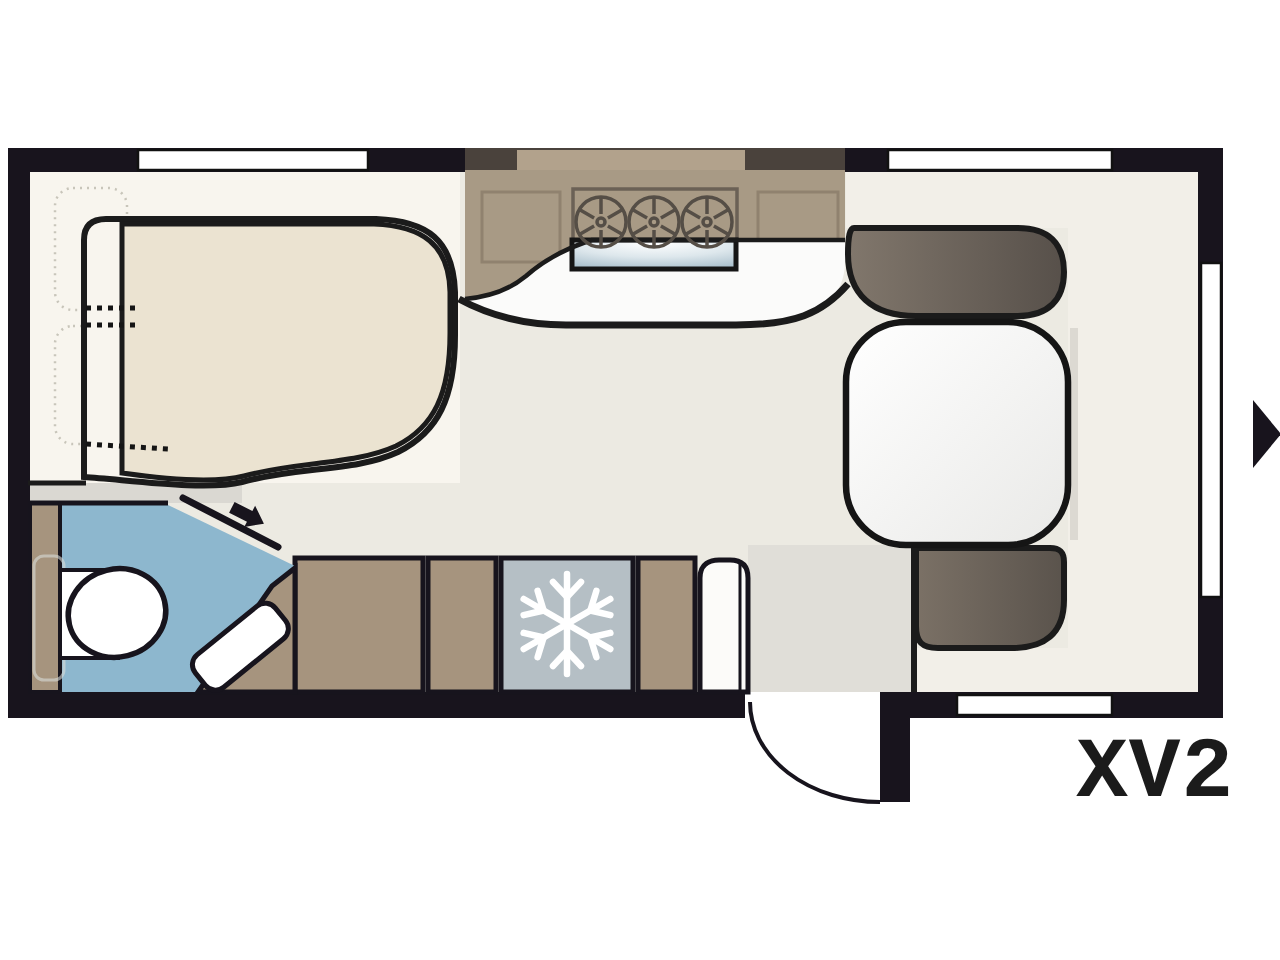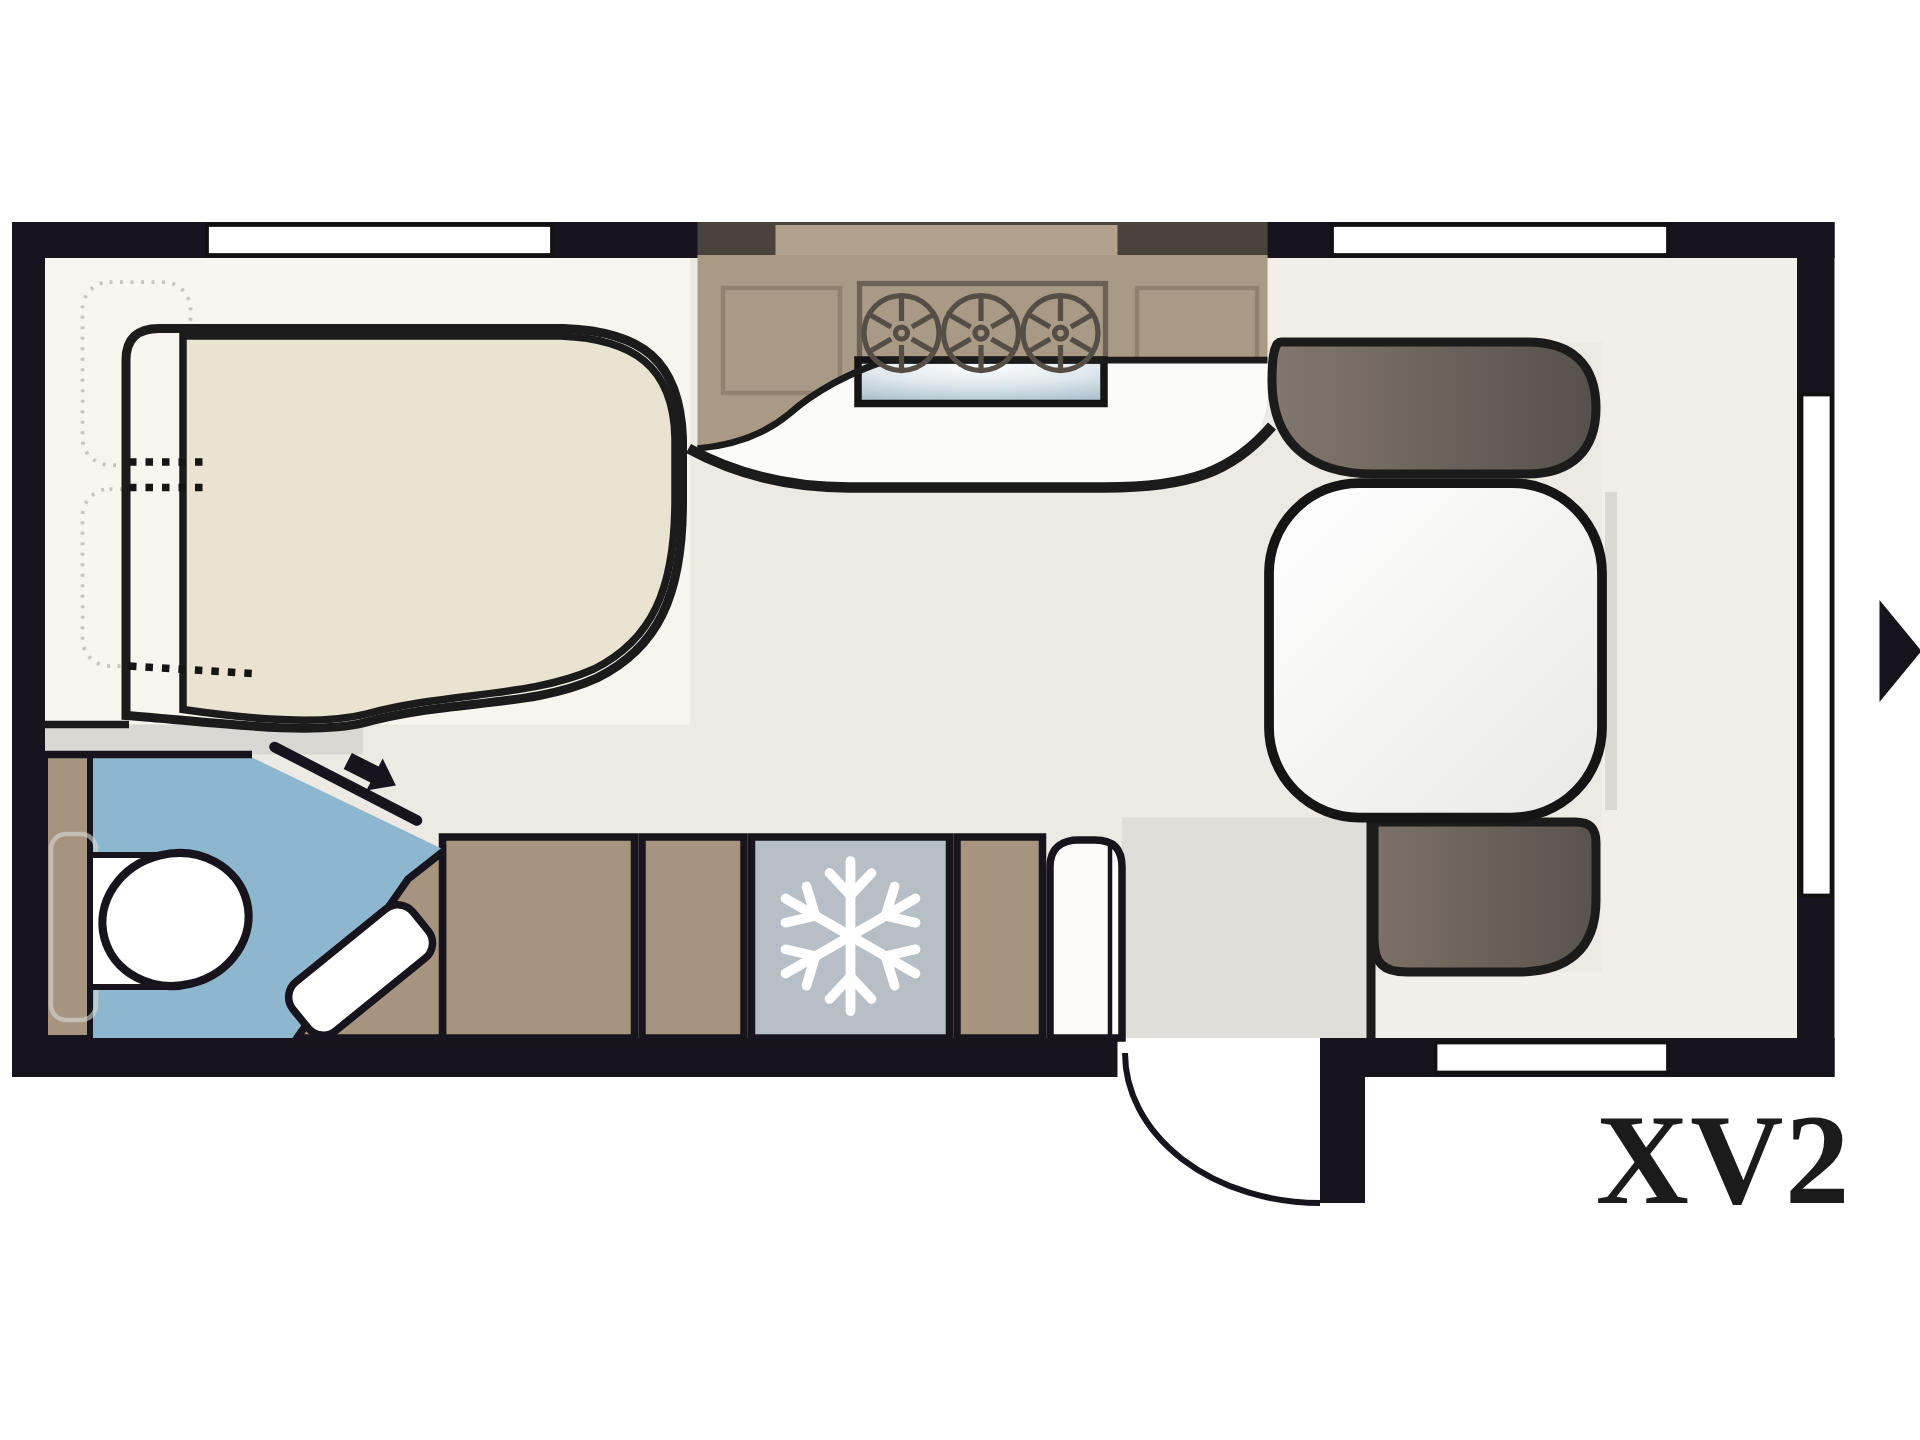--- a/index.html
+++ b/index.html
@@ -1,17 +1,17 @@
 <!DOCTYPE html>
 <html style="--c-canvas: #ffffff; --c-wall: #18141d; --c-outline: #1b1b1b; --c-floor: #eceae2; --c-floorLight: #f8f5ee; --c-floorCream: #f2efe8; --c-floorGray: #dad8d2; --c-vestibule: #e0ded8; --c-mattress: #ebe3d1; --c-kitchenBrown: #a89a85; --c-kitchenDarkBand: #4a423c; --c-kitchenWindowStrip: #b2a28c; --c-cabinetBrown: #a6947e; --c-seatDark: #57504a; --c-seatLight: #80766b; --c-bathBlue: #8db7ce; --c-fridgeGray: #b5bfc5; --c-sinkBlue: #b3c8d4; --c-white: #ffffff; --c-label: #1b1b1b;"><head>
 <meta charset="utf-8">
 <style>
   html,body{margin:0;padding:0;background:#ffffff;}
   #stage{position:relative;width:1280px;height:960px;background:var(--c-canvas,#ffffff);overflow:hidden;
-         font-family:Liberation Serif, serif;}
+         font-family:Liberation Mono, monospace;}
   #plan-svg{position:absolute;left:0;top:0;}
   #model-label{position:absolute;right:46px;top:730px;font-size:86px;font-weight:700;
                letter-spacing:1px;color:var(--c-label,#1b1b1b);line-height:1;}
 </style>
 </head>
 <body>
 
 <div id="stage">
 <svg id="plan-svg" width="1280" height="960" viewBox="0 0 1280 960">
   <defs>

